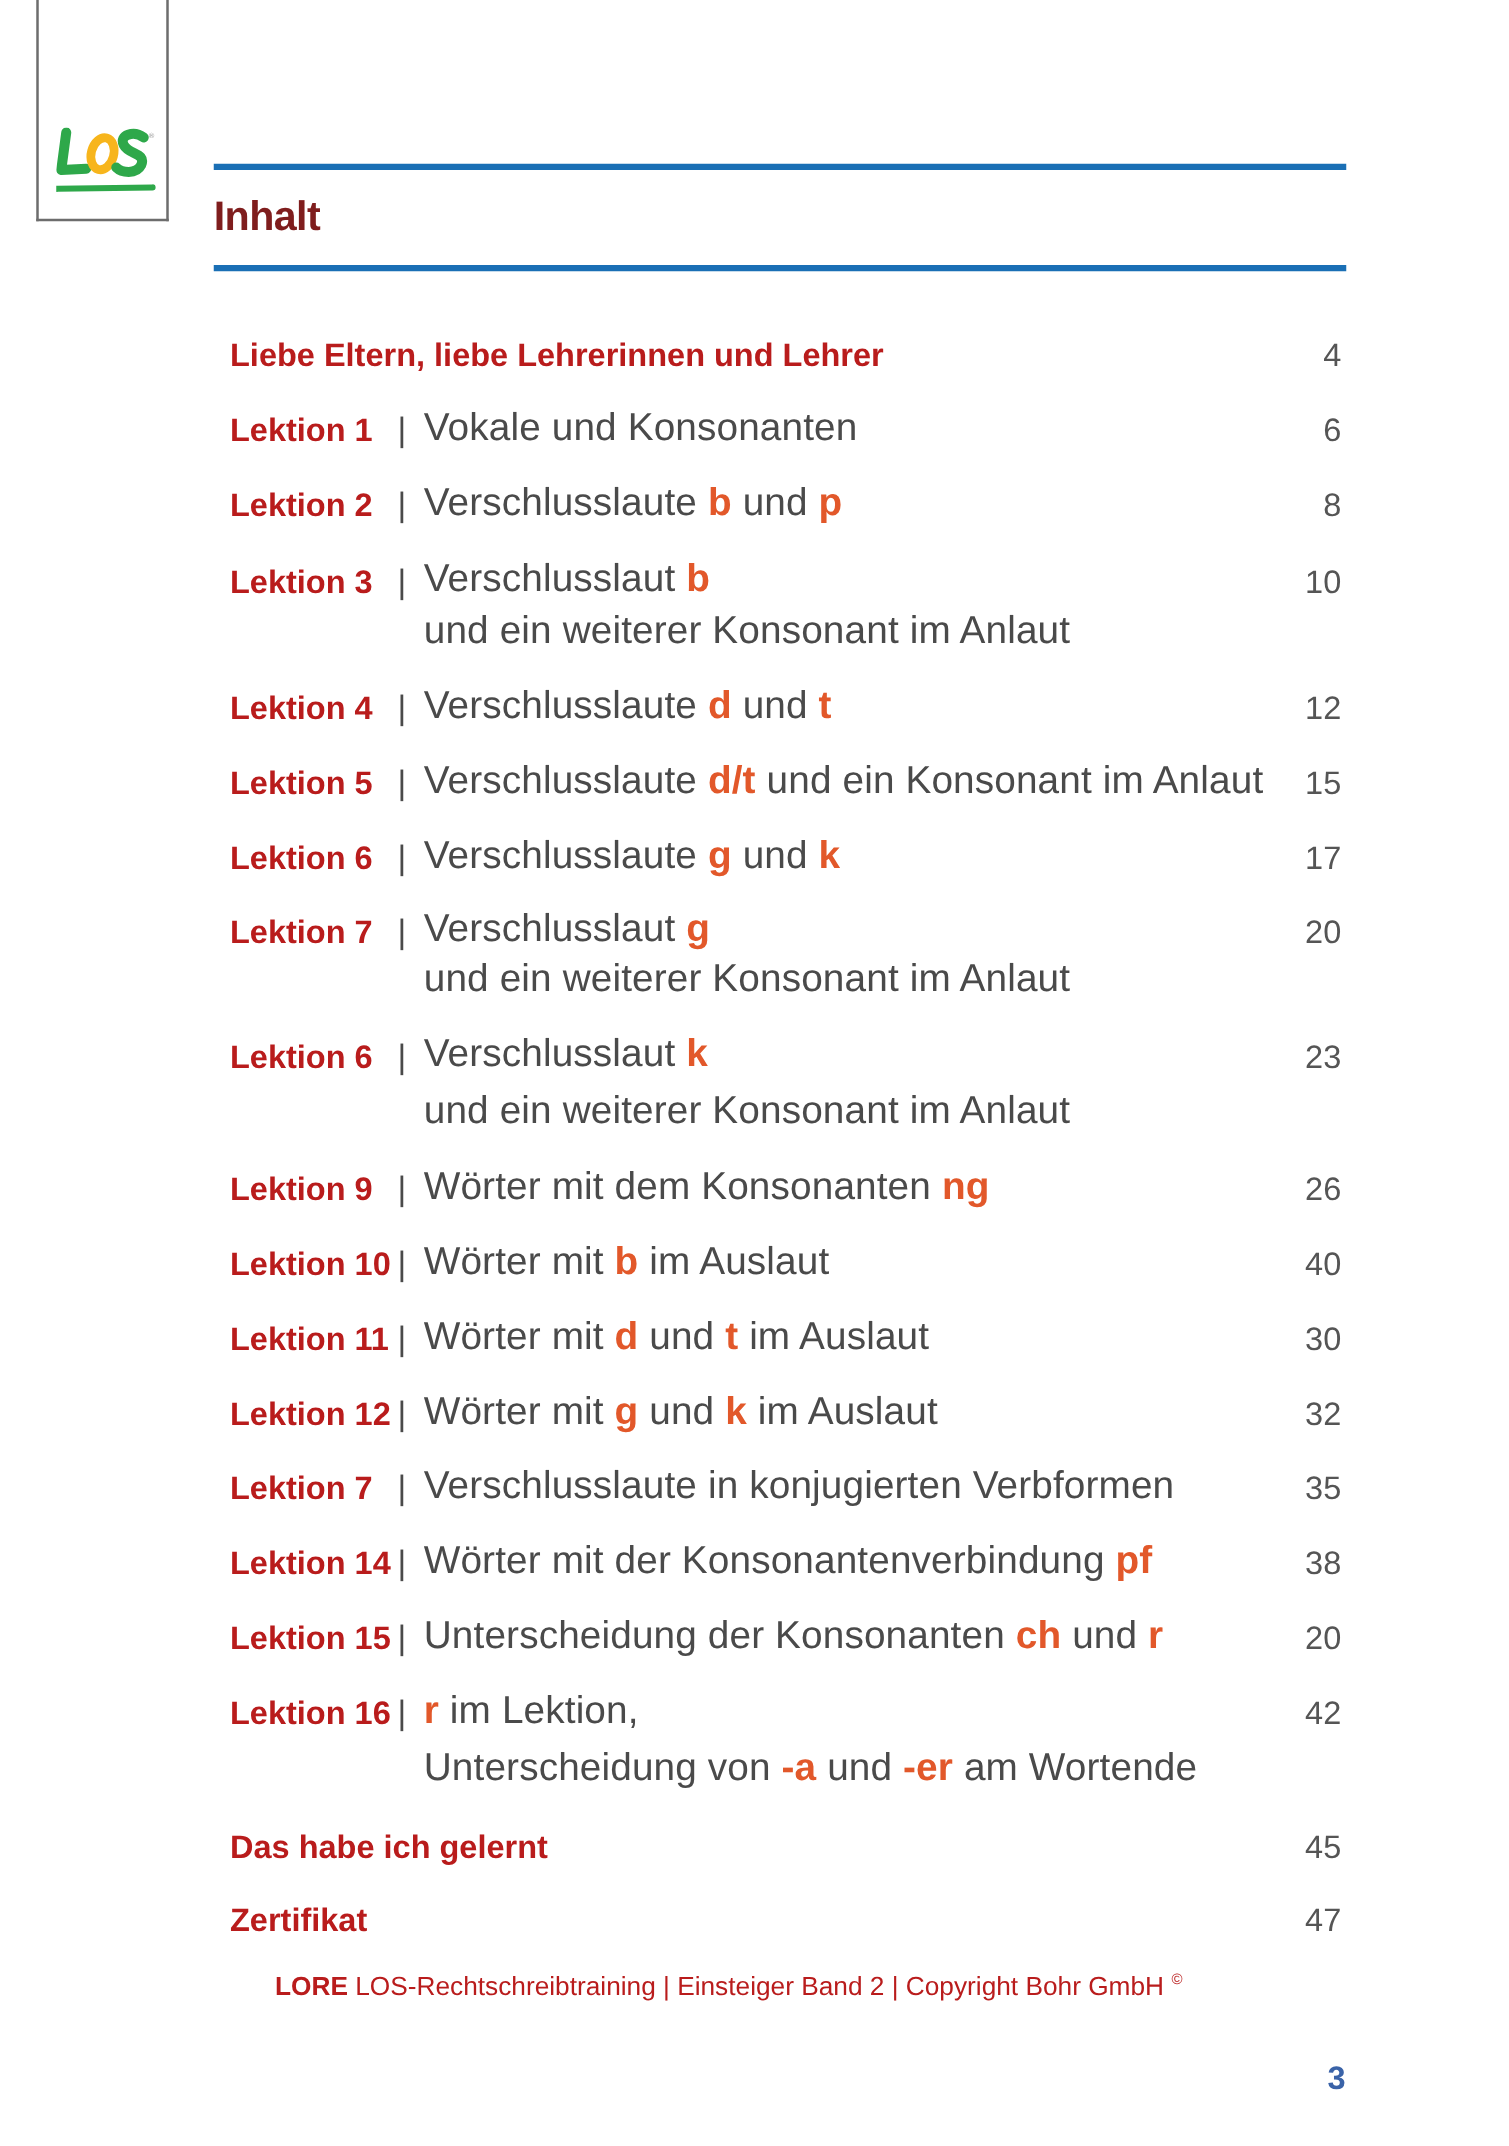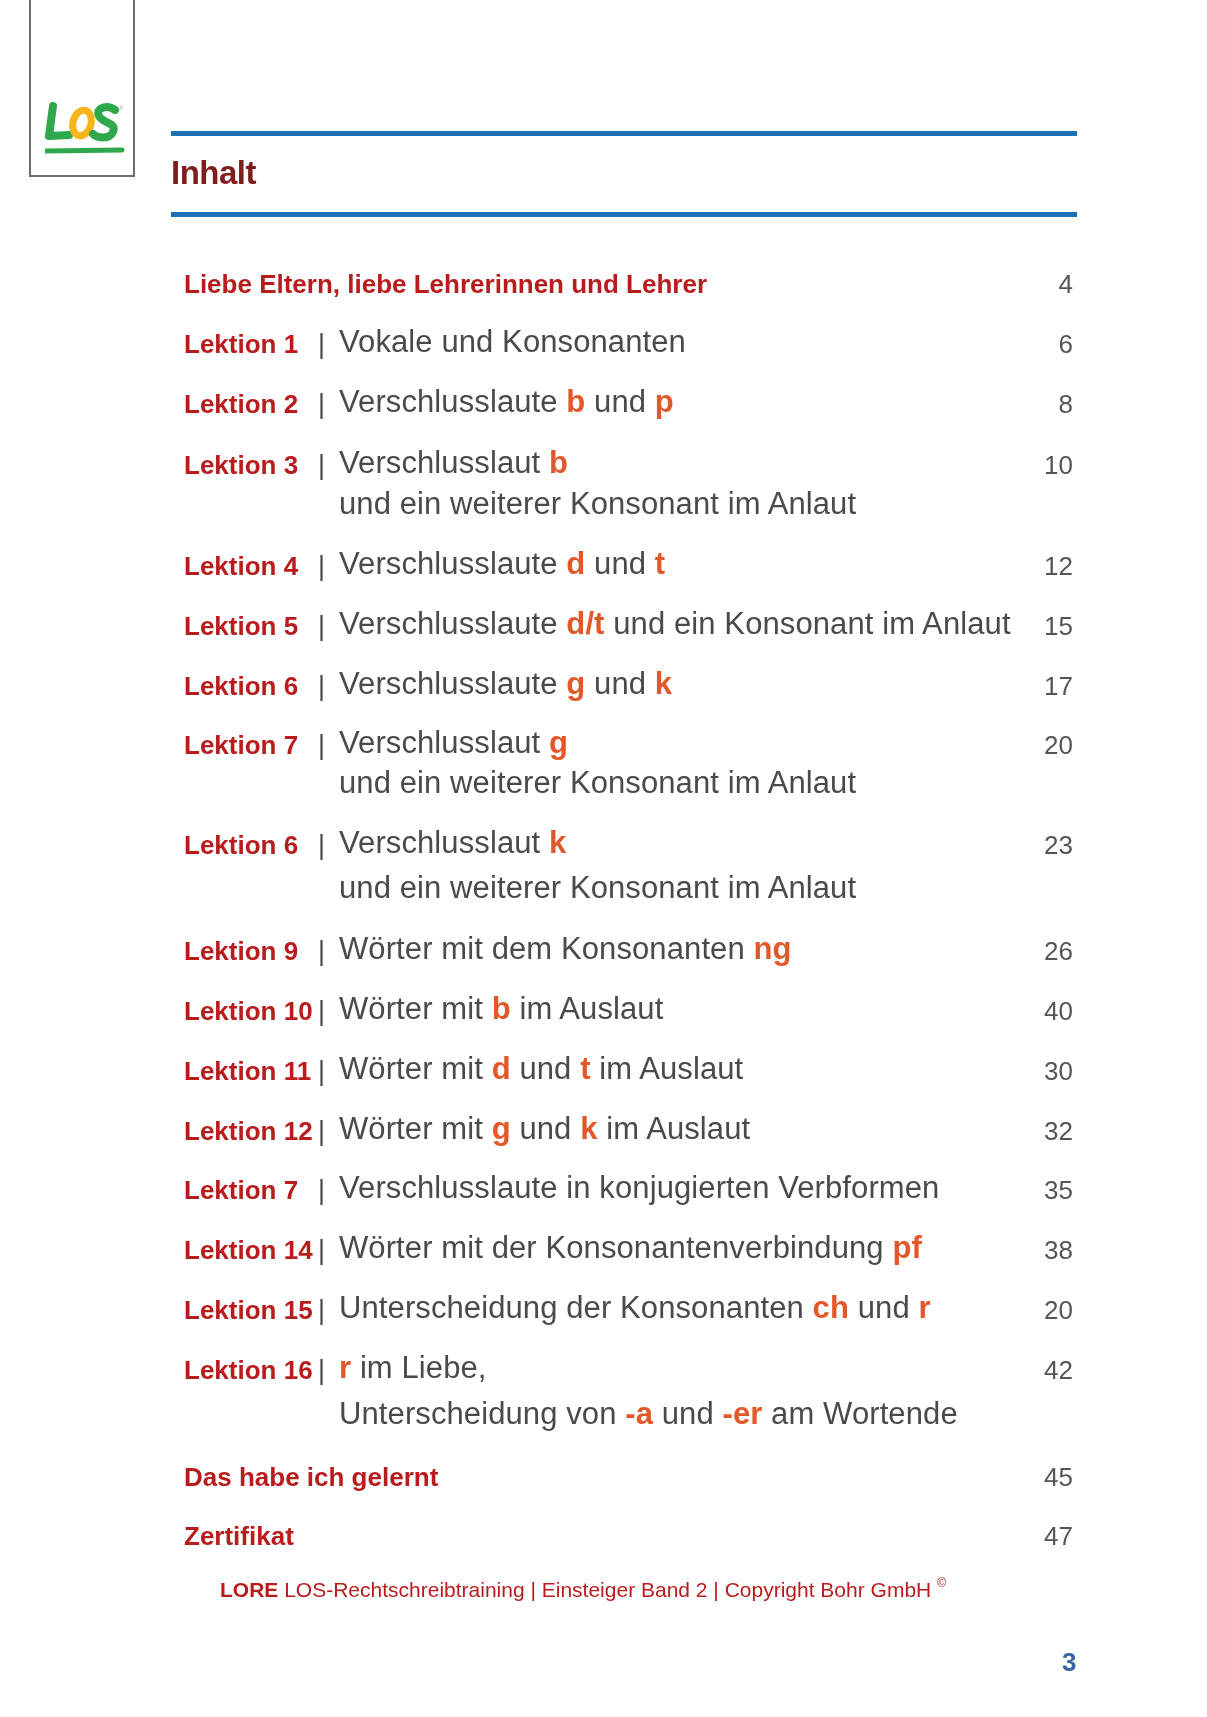--- a/index.html
+++ b/index.html
@@ -140,21 +140,21 @@
     </div>
     <div class="row" style="top: 1316px;">
       <span class="line label">Lektion 15</span>
       <span class="line pipe">|</span>
       <span class="line desc"><span>Unterscheidung der Konsonanten </span><span class="hl">ch</span><span> und </span><span class="hl">r</span></span>
       <span class="line page">20</span>
     </div>
     <div class="row" style="top: 1376px;">
       <span class="line label">Lektion 16</span>
       <span class="line pipe">|</span>
-      <span class="line desc"><span class="hl">r</span><span> im Liebe,</span></span>
+      <span class="line desc"><span class="hl">r</span><span> im Lektion,</span></span>
       <span class="line desc" style="bottom: -52px;"><span>Unterscheidung von </span><span class="hl">-a</span><span> und </span><span class="hl">-er</span><span> am Wortende</span></span>
       <span class="line page">42</span>
     </div>
     <div class="row" style="top: 1483px;">
       <span class="line label">Das habe ich gelernt</span>
       <span class="line page">45</span>
     </div>
     <div class="row" style="top: 1542px;">
       <span class="line label">Zertifikat</span>
       <span class="line page">47</span>

